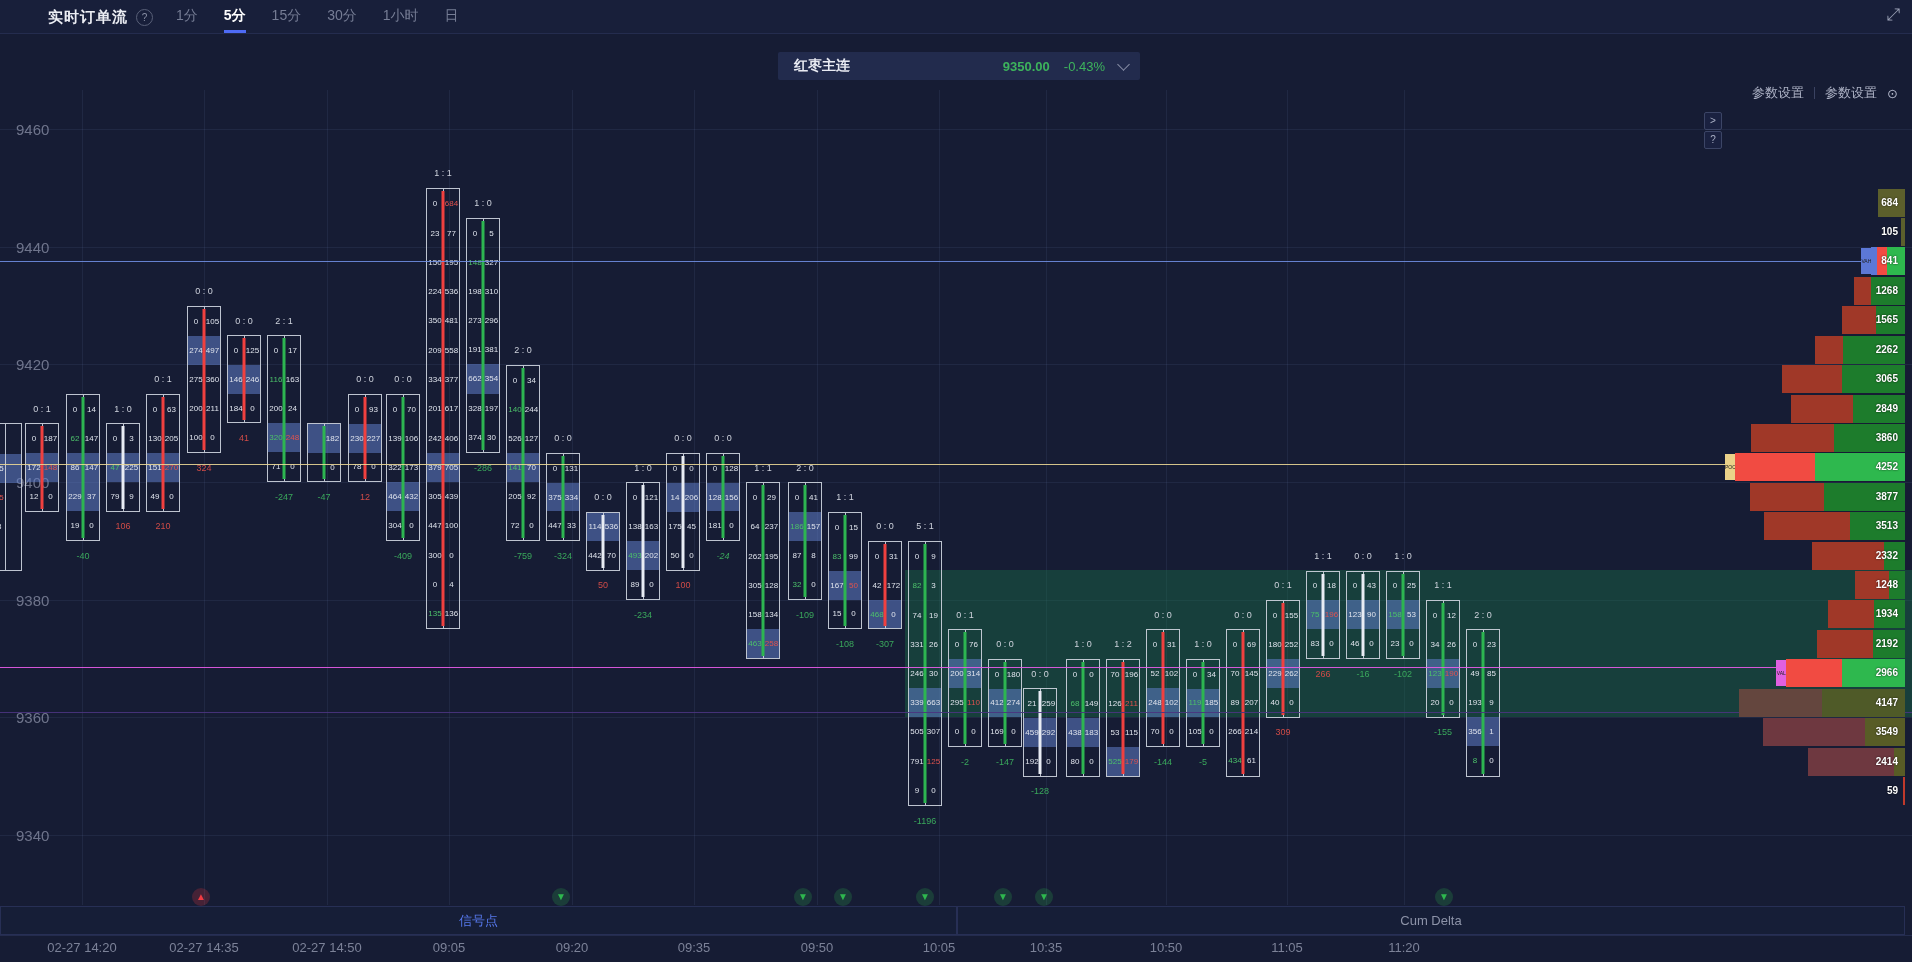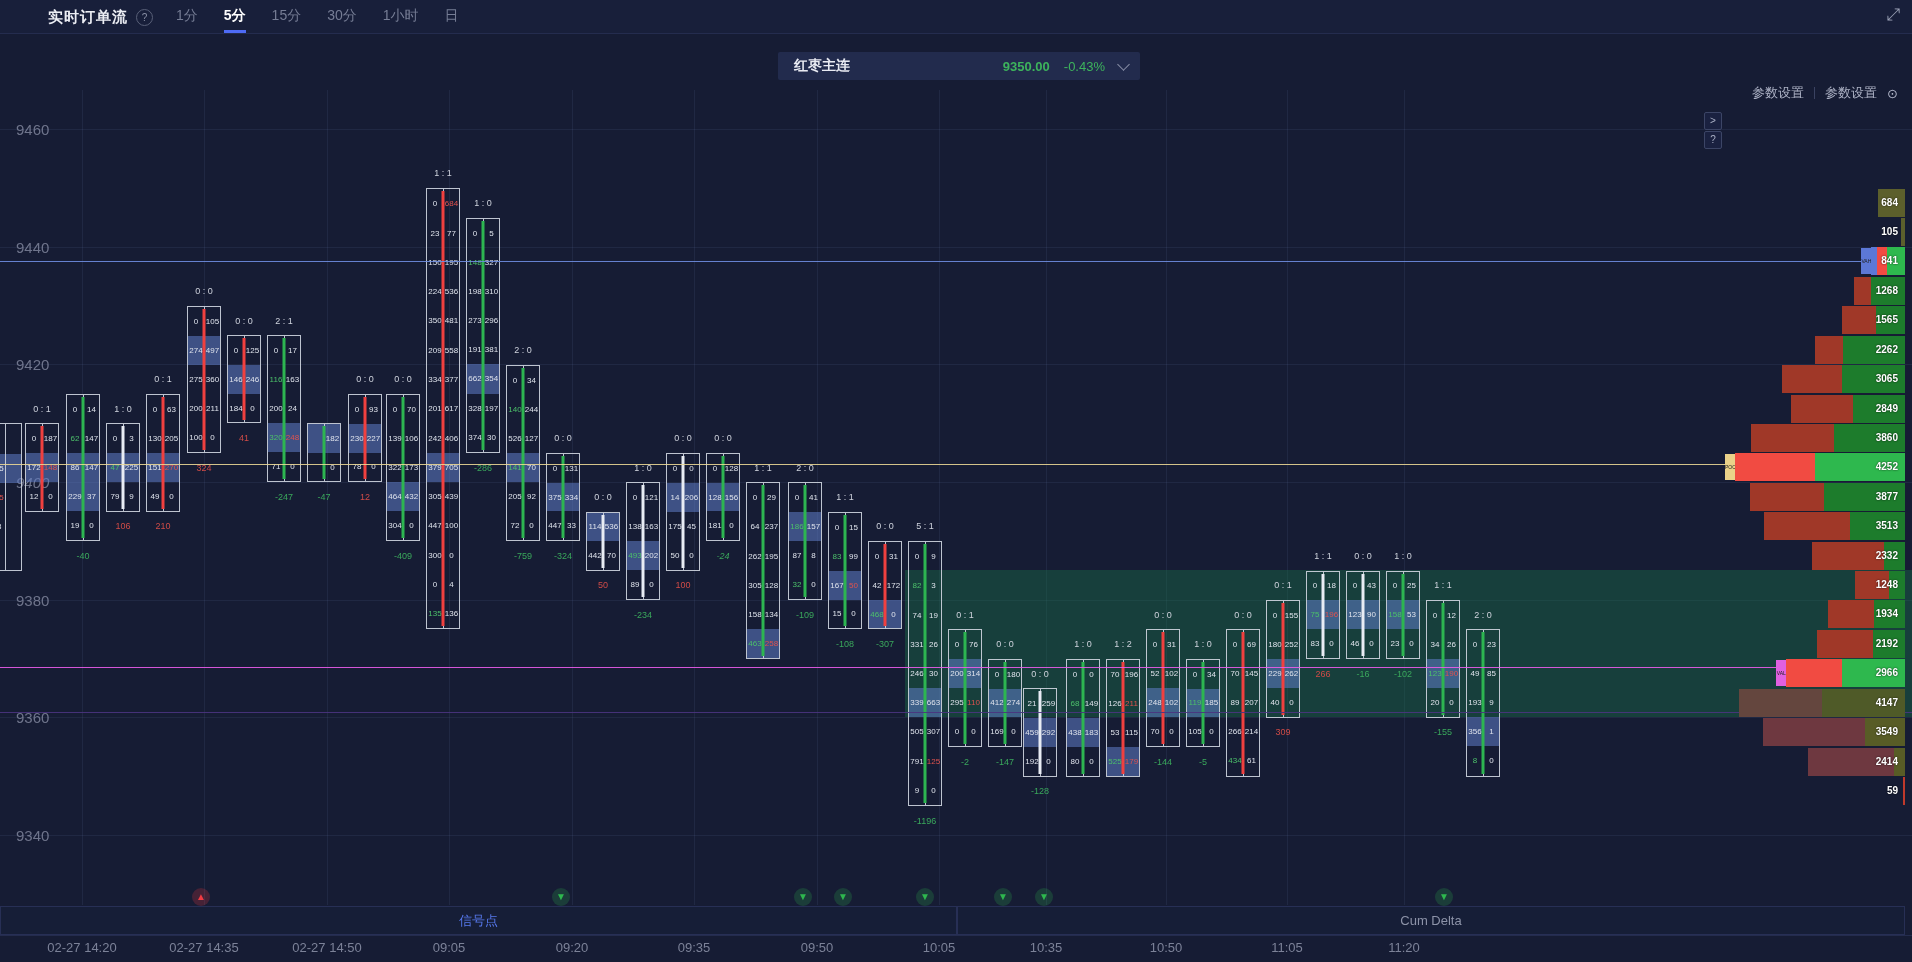--- a/index.html
+++ b/index.html
@@ -95,21 +95,21 @@
   <div class="sqbtn" style="top:131px;">?</div>
 
   <div id="chart" style="position:absolute;inset:0;">
       <div class="gridh" style="top: 129px;"></div>
       <div class="ylab" style="top: 129px;">9460</div>
       <div class="gridh" style="top: 246.692px;"></div>
       <div class="ylab" style="top: 246.692px;">9440</div>
       <div class="gridh" style="top: 364.384px;"></div>
       <div class="ylab" style="top: 364.384px;">9420</div>
       <div class="gridh" style="top: 482.076px;"></div>
-      <div class="ylab" style="top: 482.076px; font-style: italic;">9400</div>
+      <div class="ylab" style="top: 482.076px;">9400</div>
       <div class="gridh" style="top: 599.768px;"></div>
       <div class="ylab" style="top: 599.768px;">9380</div>
       <div class="gridh" style="top: 717.46px;"></div>
       <div class="ylab" style="top: 717.46px;">9360</div>
       <div class="gridh" style="top: 835.152px;"></div>
       <div class="ylab" style="top: 835.152px;">9340</div>
       <div class="gridv" style="left: 82px; height: 815px;"></div>
       <div class="gridv" style="left: 204px; height: 815px;"></div>
       <div class="gridv" style="left: 327px; height: 815px;"></div>
       <div class="gridv" style="left: 449px; height: 815px;"></div>

